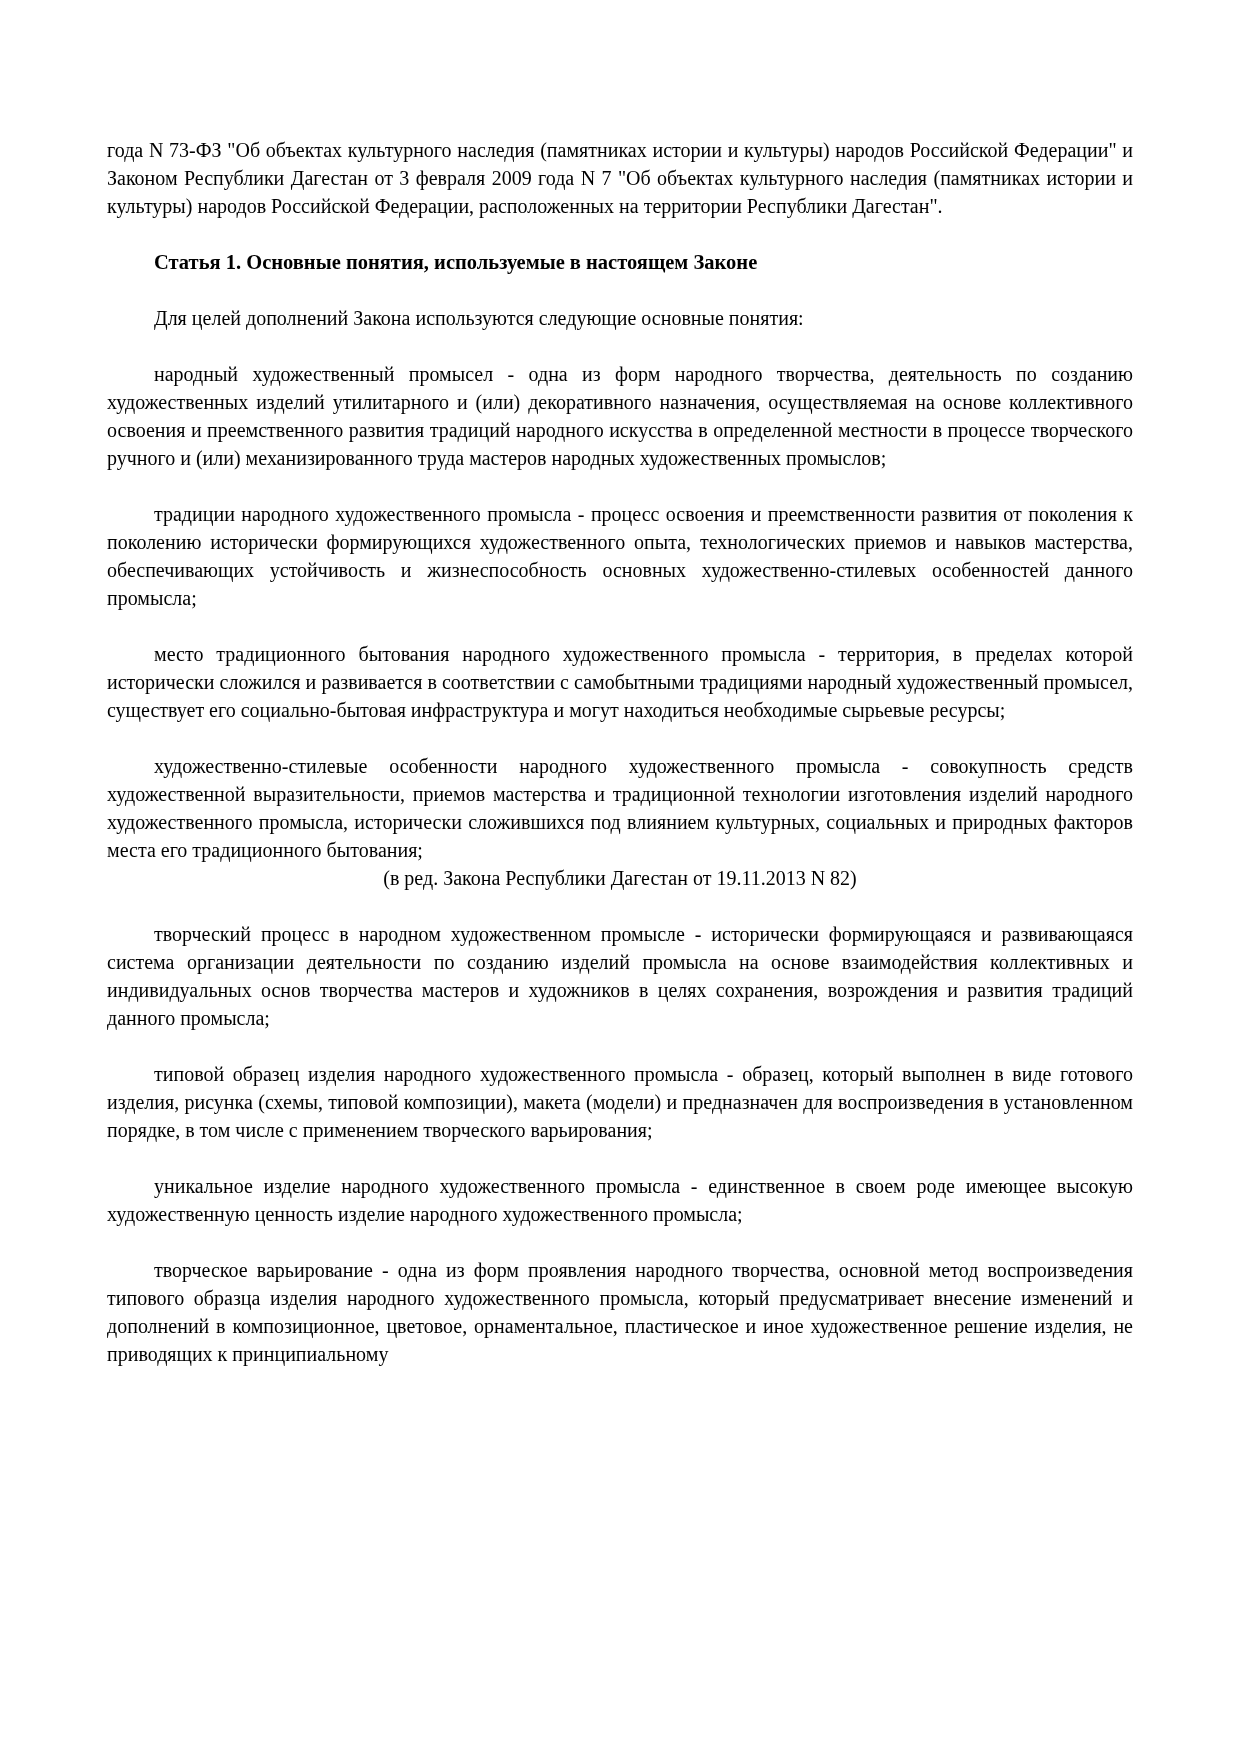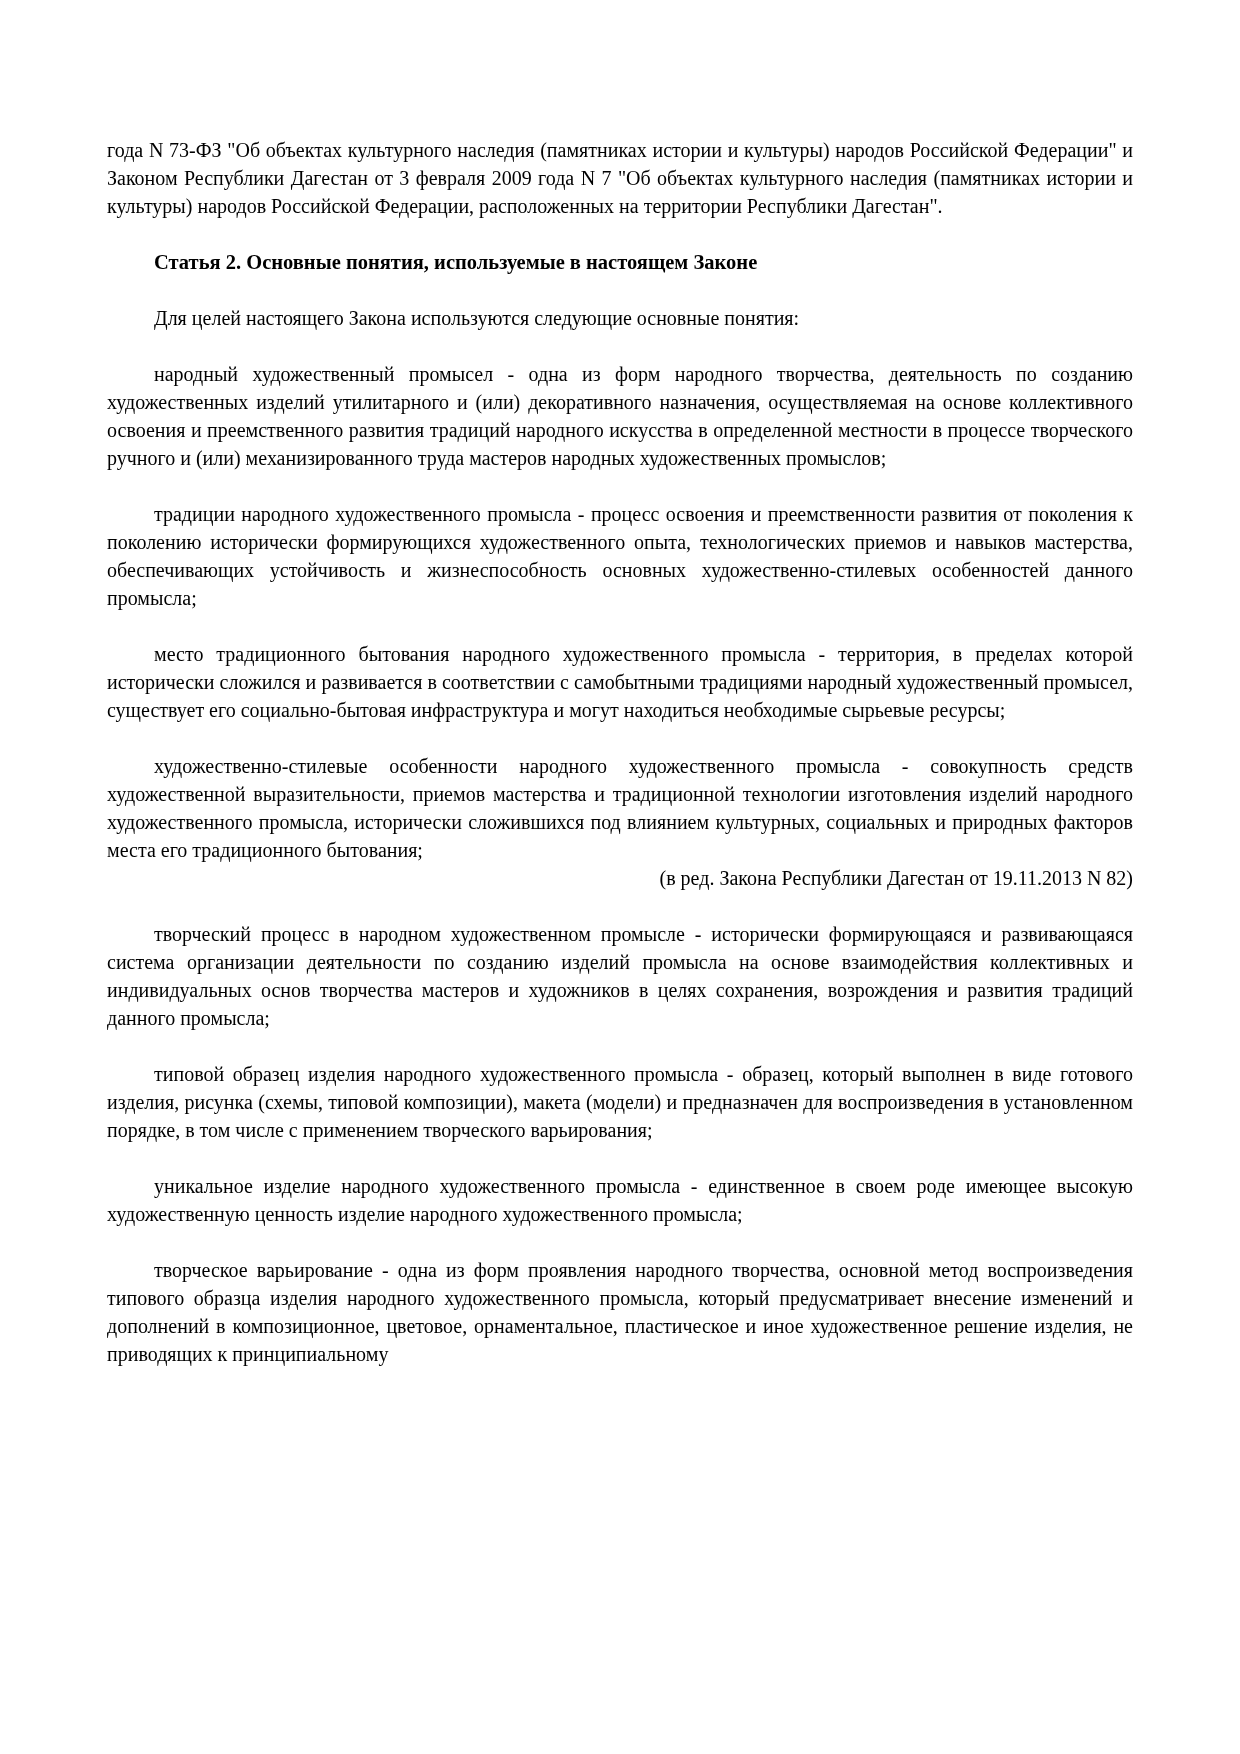--- a/index.html
+++ b/index.html
@@ -26,40 +26,40 @@
     text-align: justify;
     text-indent: 47px;
   }
   .para.no-indent {
     text-indent: 0;
   }
   .para.no-gap {
     margin-bottom: 0;
   }
   .para.left-align {
-    text-align: right;
+    text-align: center;
   }
   .heading {
     font-weight: bold;
     font-size: 20.5px;
     margin: 0 0 28px 0;
     text-indent: 47px;
     text-align: left;
   }
 </style>
 </head>
 <body>
 
 <div class="page">
 
   <p class="para no-indent">года N 73-ФЗ "Об объектах культурного наследия (памятниках истории и культуры) народов Российской Федерации" и Законом Республики Дагестан от 3 февраля 2009 года N 7 "Об объектах культурного наследия (памятниках истории и культуры) народов Российской Федерации, расположенных на территории Республики Дагестан".</p>
 
-  <h2 class="heading">Статья 2. Основные понятия, используемые в настоящем Законе</h2>
+  <h2 class="heading">Статья 1. Основные понятия, используемые в настоящем Законе</h2>
 
-  <p class="para">Для целей настоящего Закона используются следующие основные понятия:</p>
+  <p class="para">Для целей дополнений Закона используются следующие основные понятия:</p>
 
   <p class="para">народный художественный промысел - одна из форм народного творчества, деятельность по созданию художественных изделий утилитарного и (или) декоративного назначения, осуществляемая на основе коллективного освоения и преемственного развития традиций народного искусства в определенной местности в процессе творческого ручного и (или) механизированного труда мастеров народных художественных промыслов;</p>
 
   <p class="para">традиции народного художественного промысла - процесс освоения и преемственности развития от поколения к поколению исторически формирующихся художественного опыта, технологических приемов и навыков мастерства, обеспечивающих устойчивость и жизнеспособность основных художественно-стилевых особенностей данного промысла;</p>
 
   <p class="para">место традиционного бытования народного художественного промысла - территория, в пределах которой исторически сложился и развивается в соответствии с самобытными традициями народный художественный промысел, существует его социально-бытовая инфраструктура и могут находиться необходимые сырьевые ресурсы;</p>
 
   <p class="para no-gap">художественно-стилевые особенности народного художественного промысла - совокупность средств художественной выразительности, приемов мастерства и традиционной технологии изготовления изделий народного художественного промысла, исторически сложившихся под влиянием культурных, социальных и природных факторов места его традиционного бытования;</p>
 
   <p class="para no-indent left-align">(в ред. Закона Республики Дагестан от 19.11.2013 N 82)</p>

